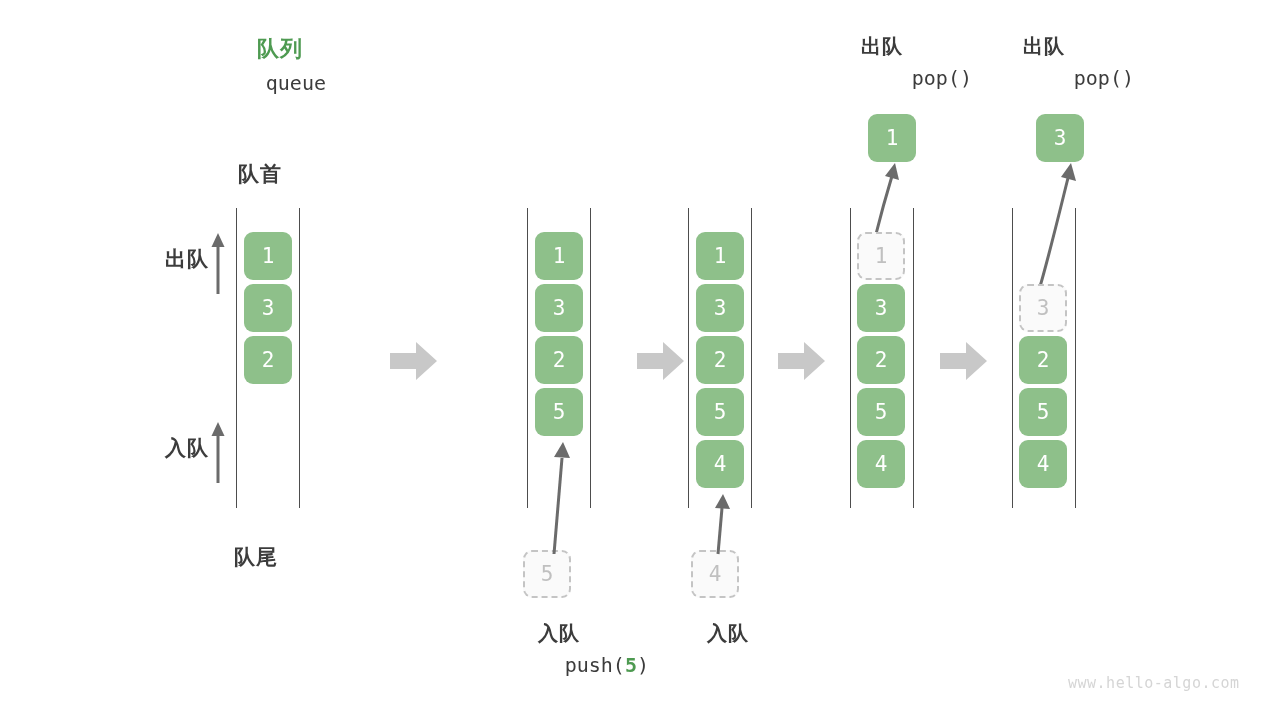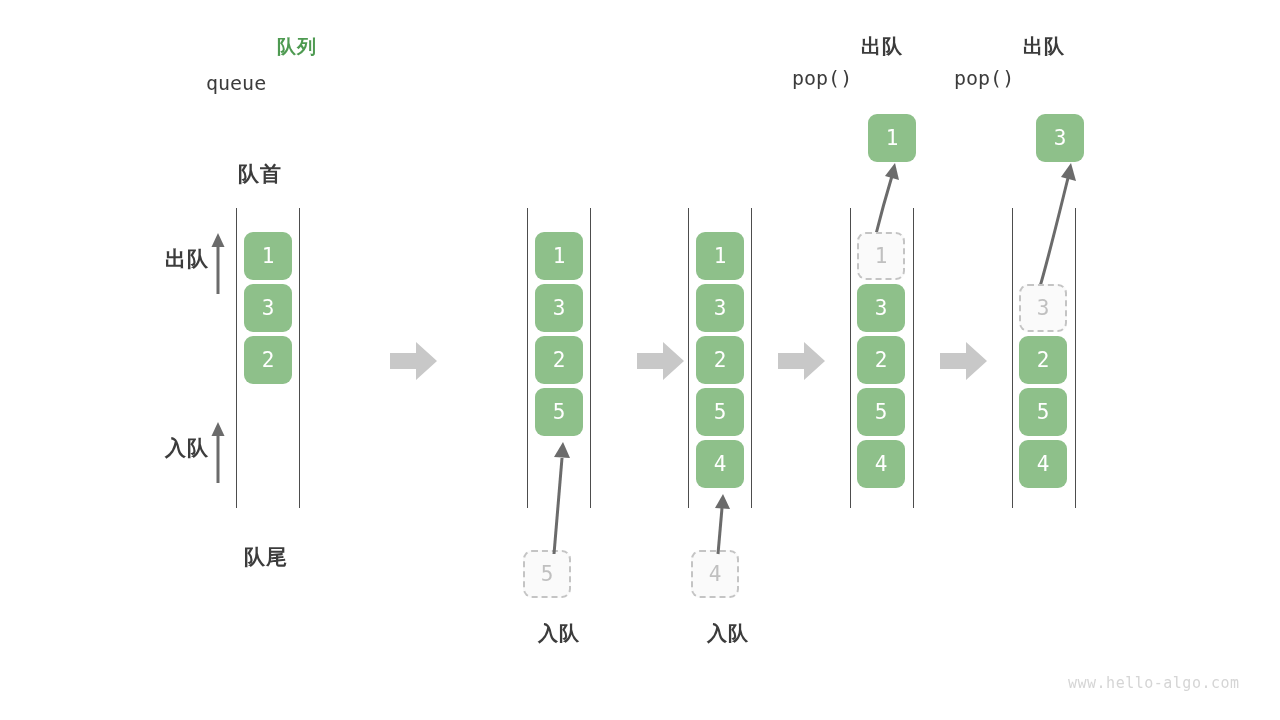--- a/index.html
+++ b/index.html
@@ -25,21 +25,21 @@
     color: #3c3c3c;
     text-align: center;
     white-space: nowrap;
     letter-spacing: 1px;
   }
   .label-cn.green { color: #4e9a51; }
   .label-mono {
     font-family: "DejaVu Sans Mono", "Liberation Mono", monospace;
     font-size: 20px;
     color: #3c3c3c;
-    text-align: left;
+    text-align: right;
     white-space: nowrap;
   }
   .label-mono .num { color: #4e9a51; font-weight: bold; }
   .caption-block { text-align: center; width: 180px; }
   .caption-block .label-cn { font-size: 20px; margin-bottom: 6px; }
 
   
   .rail {
     width: 1px;
     background: #4d4d4d;
@@ -74,25 +74,25 @@
     letter-spacing: 0.5px;
   }
 
   svg { display: block; overflow: visible; }
 </style>
 </head>
 <body>
 
 <div id="stage">
 
-  <div class="abs label-cn green" style="left:197px; top:34px; width:120px; font-size:19px;text-align:right;">队列</div>
+  <div class="abs label-cn green" style="left:220px; top:34px; width:120px; font-size:22px;">队列</div>
   <div class="abs label-mono" style="left:206px; top:71px; width:120px;">queue</div>
 
   <div class="abs label-cn" style="left:200px; top:160px; width:120px;">队首</div>
-  <div class="abs label-cn" style="left:206px; top:543px; width:120px;">队尾</div>
+  <div class="abs label-cn" style="left:196px; top:543px; width:120px;">队尾</div>
 
   <div class="abs label-cn" style="left:141px; top:245px; width:68px; text-align:right;">出队</div>
   <div class="abs" style="left:209px; top:232px;">
     <svg width="18" height="64" viewBox="0 0 18 64">
       <line x1="9" y1="62" x2="9" y2="12" stroke="#6b6b6b" stroke-width="3"></line>
       <polygon points="9,1 2.5,15 15.5,15" fill="#6b6b6b"></polygon>
     </svg>
   </div>
 
   <div class="abs label-cn" style="left:141px; top:434px; width:68px; text-align:right;">入队</div>
@@ -125,20 +125,21 @@
   <div class="abs cell ghost" style="left:523px; top:550px;">5</div>
   <div class="abs" style="left:530px; top:436px;">
     <svg width="60" height="120" viewBox="0 0 60 120">
       <line x1="24" y1="118" x2="32" y2="22" stroke="#6b6b6b" stroke-width="3"></line>
       <polygon points="33,6 24,21 40,22" fill="#6b6b6b"></polygon>
     </svg>
   </div>
 
   <div class="abs caption-block" style="left:469px; top:620px;">
     <div class="label-cn">入队</div>
+    <div class="label-mono"><span>push(</span><span class="num">5</span><span>)</span></div>
   </div>
 
   <div class="abs" style="left:637px; top:342px;">
     <svg width="48" height="38" viewBox="0 0 48 38">
       <polygon points="0,11 26,11 26,0 47,19 26,38 26,27 0,27" fill="#c8c8c8"></polygon>
     </svg>
   </div>
 
   <div class="abs rail" style="left:688px; top:208px; height:300px;"></div>
   <div class="abs rail" style="left:751px; top:208px; height:300px;"></div>

